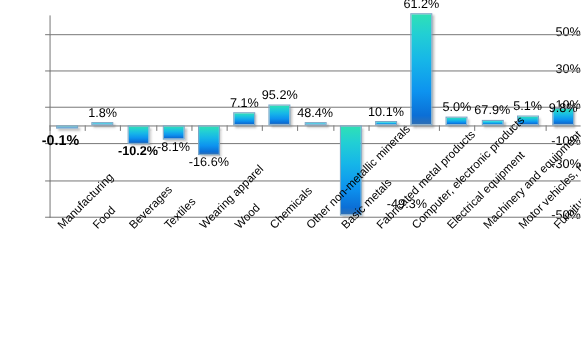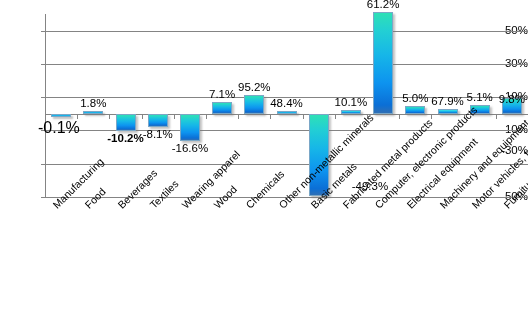--- a/index.html
+++ b/index.html
@@ -104,22 +104,22 @@
   .data-label {
     position: absolute;
     font-size: 11.5px;
     color: #000000;
     white-space: nowrap;
     line-height: 12px;
     text-align: center;
     transform: translateX(-50%);
   }
   .data-label.bold {
-    font-weight: normal;
-    font-size: 16px;
+    font-weight: bold;
+    font-size: 13px;
   }
 
   
   .cat-label {
     position: absolute;
     font-size: 10.5px;
     color: #000000;
     white-space: nowrap;
     transform-origin: left top;
     transform: rotate(-45deg);

